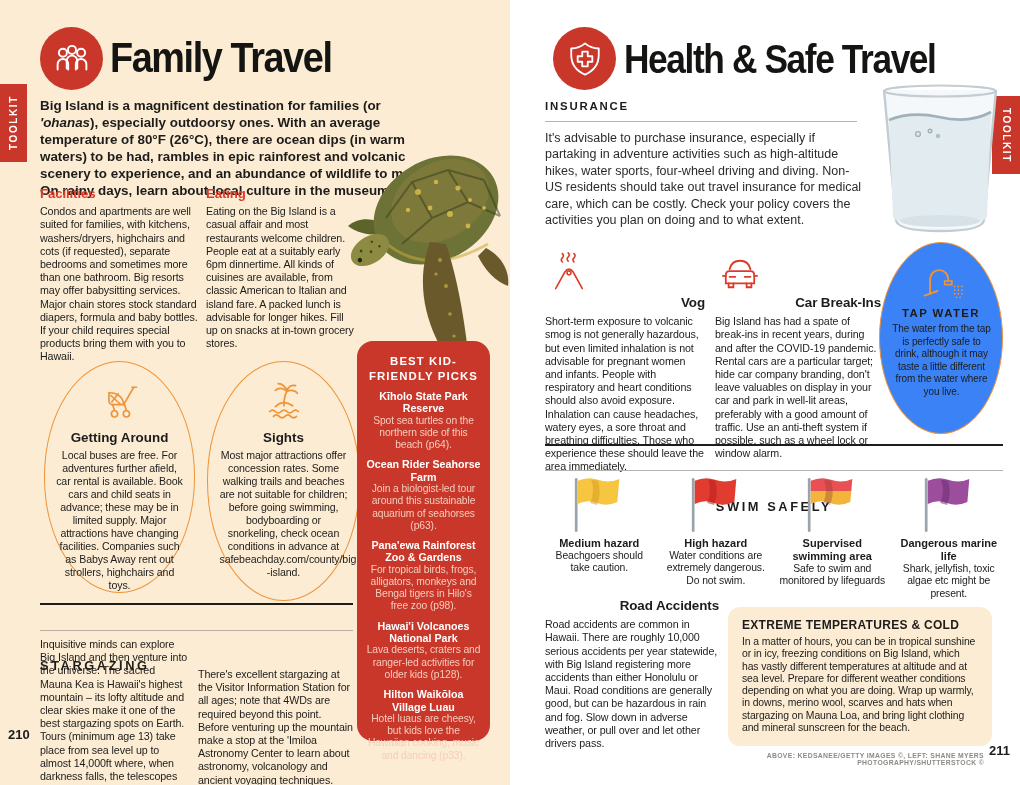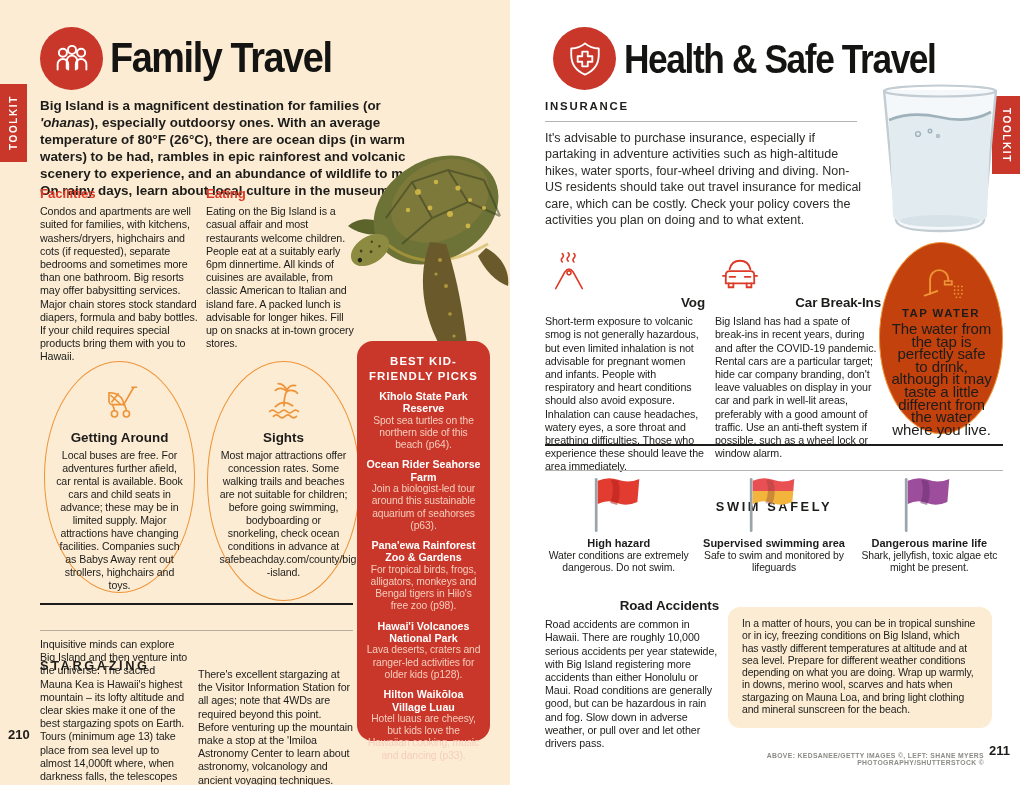--- a/index.html
+++ b/index.html
@@ -30,23 +30,23 @@
   .col h3{margin:0 0 5px 0;font-size:13.2px;color:#dd3b27;}
   .facilities{left:40px;top:187px;width:161px;}
   .eating{left:206px;top:187px;width:152px;}
 
   
   .oval{position:absolute;border:1.6px solid #ef9337;text-align:center;box-sizing:border-box;}
   .oval-getting{left:44px;top:361px;width:151px;height:232px;border-radius:76px/116px;padding-top:17px;}
   .oval-sights{left:207px;top:361px;width:153px;height:240px;border-radius:77px/120px;padding-top:15px;}
   .oval h4{margin:7px 0 4px 0;font-size:13.4px;}
   .oval p{margin:0 auto;width:128px;font-size:10.6px;line-height:13px;letter-spacing:-.1px;}
-  .oval-tap{left:879px;top:242px;width:124px;height:192px;border-radius:62px/96px;padding-top:18px;background:#c2410c;}
+  .oval-tap{left:879px;top:242px;width:124px;height:192px;border-radius:62px/96px;padding-top:18px;background:#3b82f6;}
   .oval-tap h4{margin:6px 0 4px 0;font-size:11.4px;letter-spacing:1.4px;}
-  .oval-tap p{width:101px;font-size:15px;line-height:12.6px;margin-left:11px;}
+  .oval-tap p{width:101px;font-size:10px;line-height:12.6px;margin-left:11px;}
 
   
   .rule-dark{position:absolute;background:#1d1c1a;height:2px;}
   .rule-gray{position:absolute;background:#b7ae9e;height:1px;}
   .rule-gray-w{position:absolute;background:#b3b3af;height:1px;}
   .sec-head{position:absolute;font-size:12.8px;font-weight:bold;letter-spacing:2.6px;margin-top:48px;}
 
   .starg-col{position:absolute;font-size:10.7px;line-height:13.2px;letter-spacing:-.1px;}
   .pnum{position:absolute;font-size:13px;font-weight:bold;}
 
@@ -293,20 +293,29 @@
   </div>
 
   <div class="rule-dark" style="left:545px;top:444px;width:458px;height:1.6px;"></div>
   <div class="sec-head" style="left:545px;top:451px;width:458px;text-align:center;">SWIM SAFELY</div>
   <div class="rule-gray-w" style="left:545px;top:470px;width:458px;"></div>
 
   <div class="abs flags-row">
     <div class="flag-col">
       <svg width="62" height="58" viewBox="0 0 64 60" style="margin:0 auto;">
         <rect x="7" y="2" width="2.8" height="56" rx="1.4" fill="#9aa5ab"></rect>
+        <path d="M10,5 q11,-5 21,-1 q11,4 22,-1 l-2,24 q-11,5 -21,1 q-10,-4 -20,1 z" fill="#f6c640"></path>
+        <path d="M24,4 q4,12 -1,24 l7,2 q5,-12 1,-25 z" fill="#d99c26" opacity="0.55"></path>
+      </svg>
+      <div class="f-name">Medium hazard</div>
+      <div class="f-desc">Beachgoers should take caution.</div>
+    </div>
+    <div class="flag-col">
+      <svg width="62" height="58" viewBox="0 0 64 60" style="margin:0 auto;">
+        <rect x="7" y="2" width="2.8" height="56" rx="1.4" fill="#9aa5ab"></rect>
         <path d="M10,5 q11,-5 21,-1 q11,4 22,-1 l-2,24 q-11,5 -21,1 q-10,-4 -20,1 z" fill="#e23b30"></path>
         <path d="M24,4 q4,12 -1,24 l7,2 q5,-12 1,-25 z" fill="#b2201c" opacity="0.55"></path>
       </svg>
       <div class="f-name">High hazard</div>
       <div class="f-desc">Water conditions are extremely dangerous. Do not swim.</div>
     </div>
     <div class="flag-col">
       <svg width="62" height="58" viewBox="0 0 64 60" style="margin:0 auto;">
         <defs>
           <linearGradient id="splitflag" x1="0" y1="0" x2="0" y2="1">
@@ -333,18 +342,19 @@
       <div class="f-desc">Shark, jellyfish, toxic algae etc might be present.</div>
     </div>
   </div>
 
   <div class="abs rsec road">
     <h3>Road Accidents</h3>
     <p>Road accidents are common in Hawaii. There are roughly 10,000 serious accidents per year statewide, with Big Island registering more accidents than either Honolulu or Maui. Road conditions are generally good, but can be hazardous in rain and fog. Slow down in adverse weather, or pull over and let other drivers pass.</p>
   </div>
 
   <div class="abs extreme">
+    <h3>EXTREME TEMPERATURES &amp; COLD</h3>
     <p>In a matter of hours, you can be in tropical sunshine or in icy, freezing conditions on Big Island, which has vastly different temperatures at altitude and at sea level. Prepare for different weather conditions depending on what you are doing. Wrap up warmly, in downs, merino wool, scarves and hats when stargazing on Mauna Loa, and bring light clothing and mineral sunscreen for the beach.</p>
   </div>
 
   <div class="abs credit">ABOVE: KEDSANEE/GETTY IMAGES ©, LEFT: SHANE MYERS PHOTOGRAPHY/SHUTTERSTOCK ©</div>
   <div class="pnum" style="left:989px;top:743px;">211</div>
 </div>
 
 </body></html>

